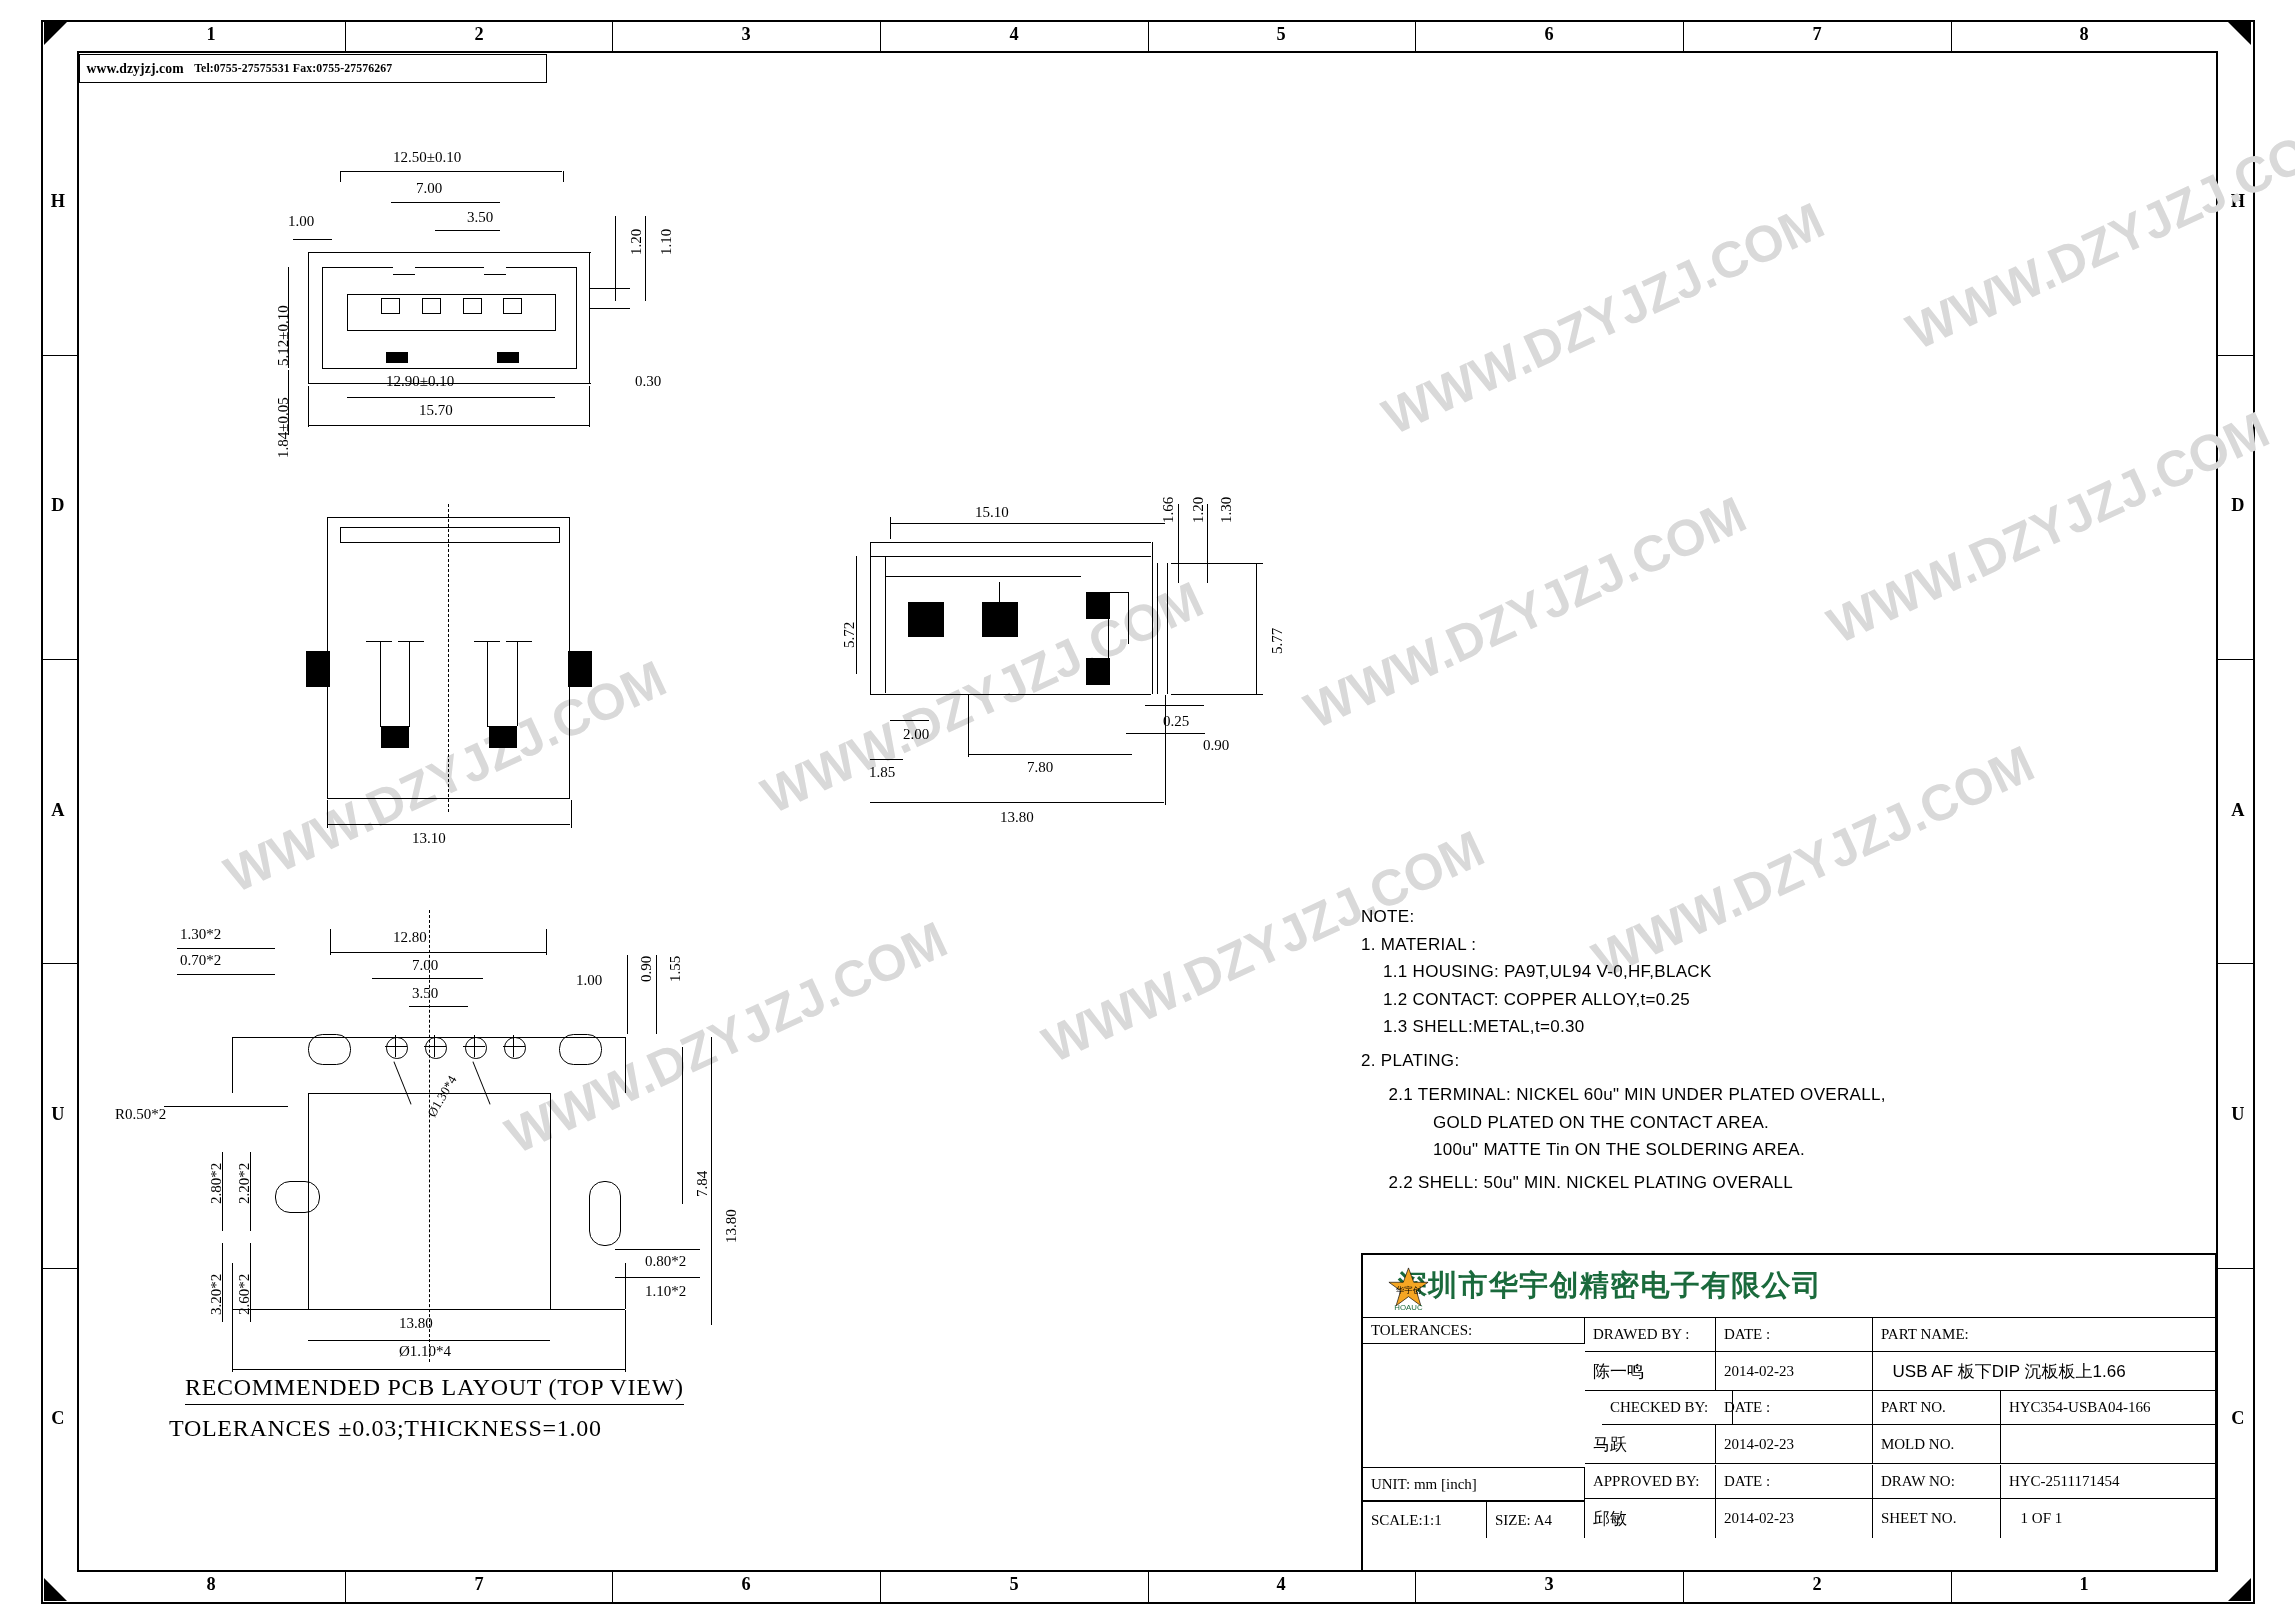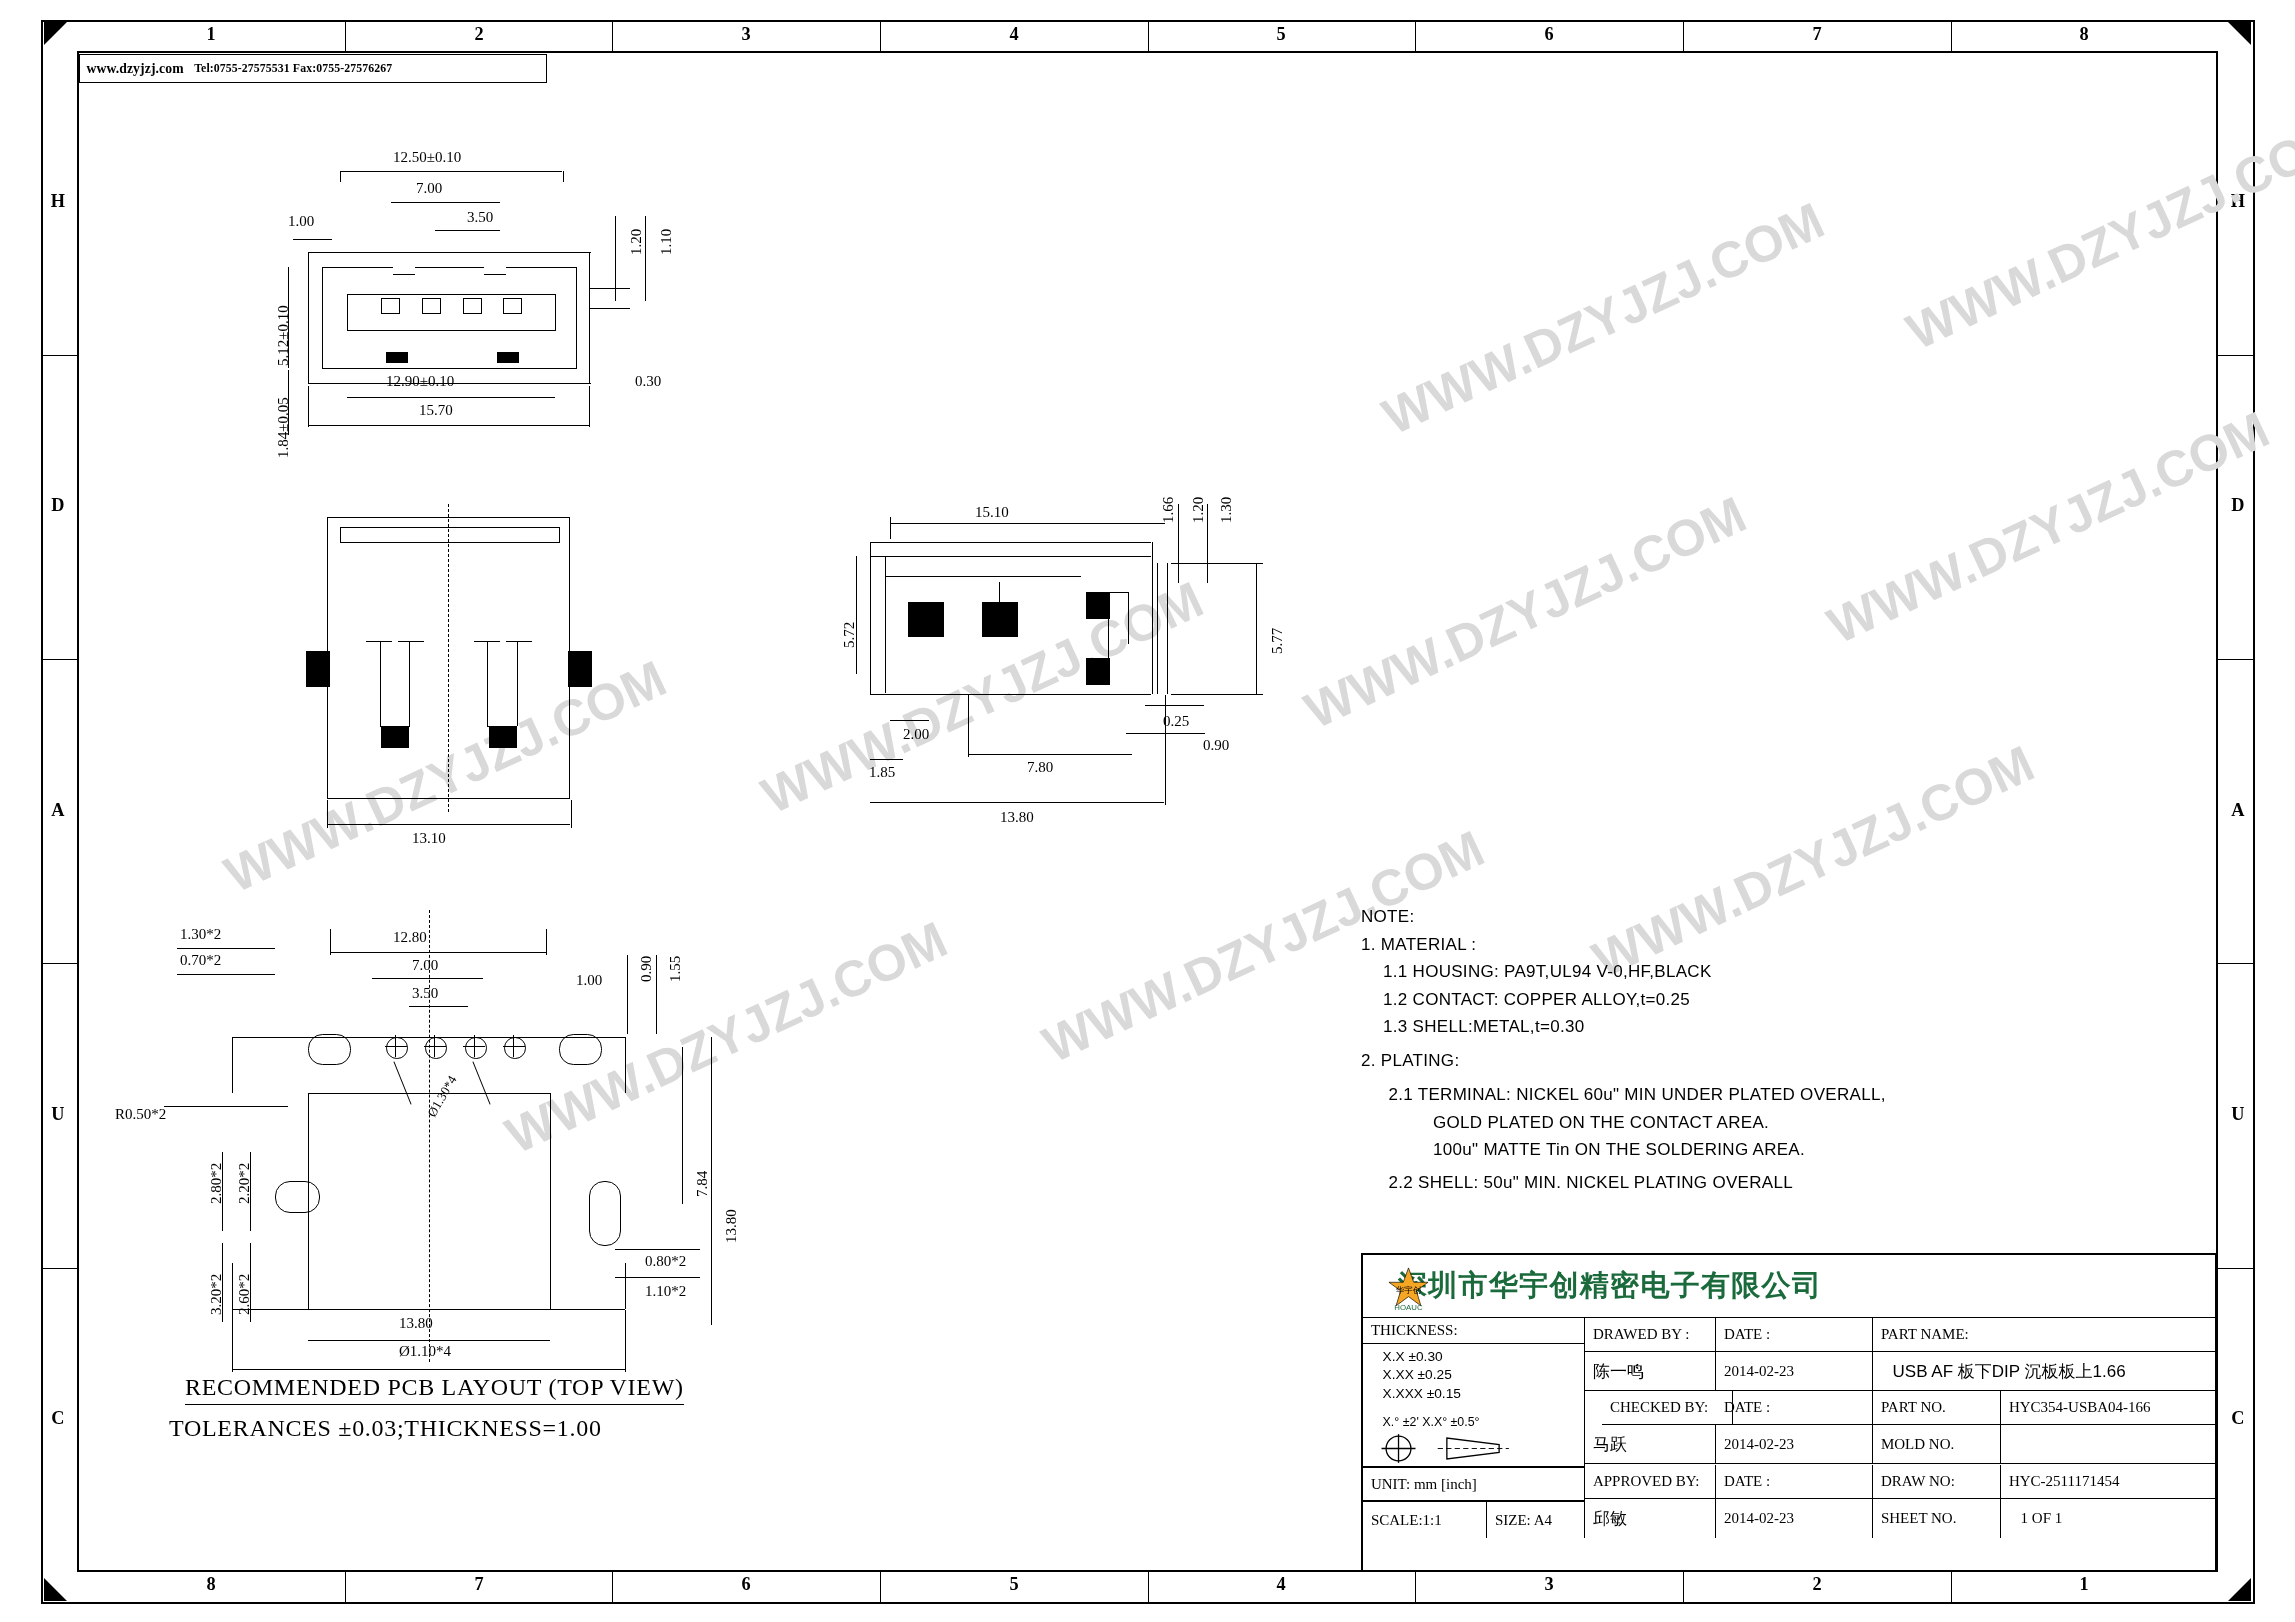--- a/index.html
+++ b/index.html
@@ -407,36 +407,21 @@
       <svg class="logo" viewBox="0 0 96 72">
         <polygon points="48,6 56,28 78,28 60,41 67,64 48,50 29,64 36,41 18,28 40,28" fill="#f5a623" stroke="#000" stroke-width="1"></polygon>
         <text x="48" y="44" font-size="13" text-anchor="middle" fill="#000" font-family="Liberation Sans, sans-serif">华宇创</text>
         <text x="48" y="70" font-size="12" text-anchor="middle" fill="#1a6a3c" font-family="Liberation Sans, sans-serif">HOAUC</text>
       </svg>
       <div class="tb-company">深圳市华宇创精密电子有限公司</div>
     </div>
 
     <div class="tb-grid">
 
-      <div class="cell b-r b-b" style="left:0;top:0;width:222px;height:26px;">THICKNESS:</div>
-      <div class="cell b-r" style="left:0;top:26px;width:222px;height:123px;border-bottom:1.3px solid #000;">
-        <div class="tol-list" style="left:19.6px;top:3.9px;">
-          <div>X.X    ±0.30</div>
-          <div>X.XX   ±0.25</div>
-          <div>X.XXX  ±0.15</div>
-          <div style="margin-top:10.5px;font-size:12.4px;">X.°  ±2'          X.X°  ±0.5°</div>
-        </div>
-        <svg class="proj-sym" style="left:11.8px;top:86px;" width="196" height="37" viewBox="0 0 300 56">
-          <circle cx="36" cy="28" r="19" fill="none" stroke="#000" stroke-width="2"></circle>
-          <line x1="10" y1="28" x2="62" y2="28" stroke="#000" stroke-width="2"></line>
-          <line x1="36" y1="6" x2="36" y2="50" stroke="#000" stroke-width="2"></line>
-          <polygon points="110,12 110,44 190,34 190,22" fill="none" stroke="#000" stroke-width="2"></polygon>
-          <line x1="96" y1="28" x2="205" y2="28" stroke="#000" stroke-width="1.4" stroke-dasharray="8 5"></line>
-        </svg>
-      </div>
+      <div class="cell b-r b-b" style="left:0;top:0;width:222px;height:26px;">TOLERANCES:</div>
       <div class="cell b-r b-b" style="left:0;top:149px;width:222px;height:34px;border-top:1.3px solid #000;">UNIT:  mm [inch]</div>
       <div class="cell b-r" style="left:0;top:183px;width:124px;height:37px;border-top:1.3px solid #000;">SCALE:1:1</div>
       <div class="cell b-r" style="left:124px;top:183px;width:98px;height:37px;border-top:1.3px solid #000;">SIZE: A4</div>
 
       <div class="cell b-r b-b" style="left:222px;top:0;width:131px;height:34px;">DRAWED BY :</div>
       <div class="cell b-r b-b" style="left:353px;top:0;width:157px;height:34px;">DATE :</div>
       <div class="cell b-r b-b cn" style="left:222px;top:34px;width:131px;height:39px;">陈一鸣</div>
       <div class="cell b-r b-b" style="left:353px;top:34px;width:157px;height:39px;">2014-02-23</div>
 
       <div class="cell b-r b-b" style="left:222px;top:73px;width:131px;height:34px;margin-left:17px;">CHECKED BY:</div>

